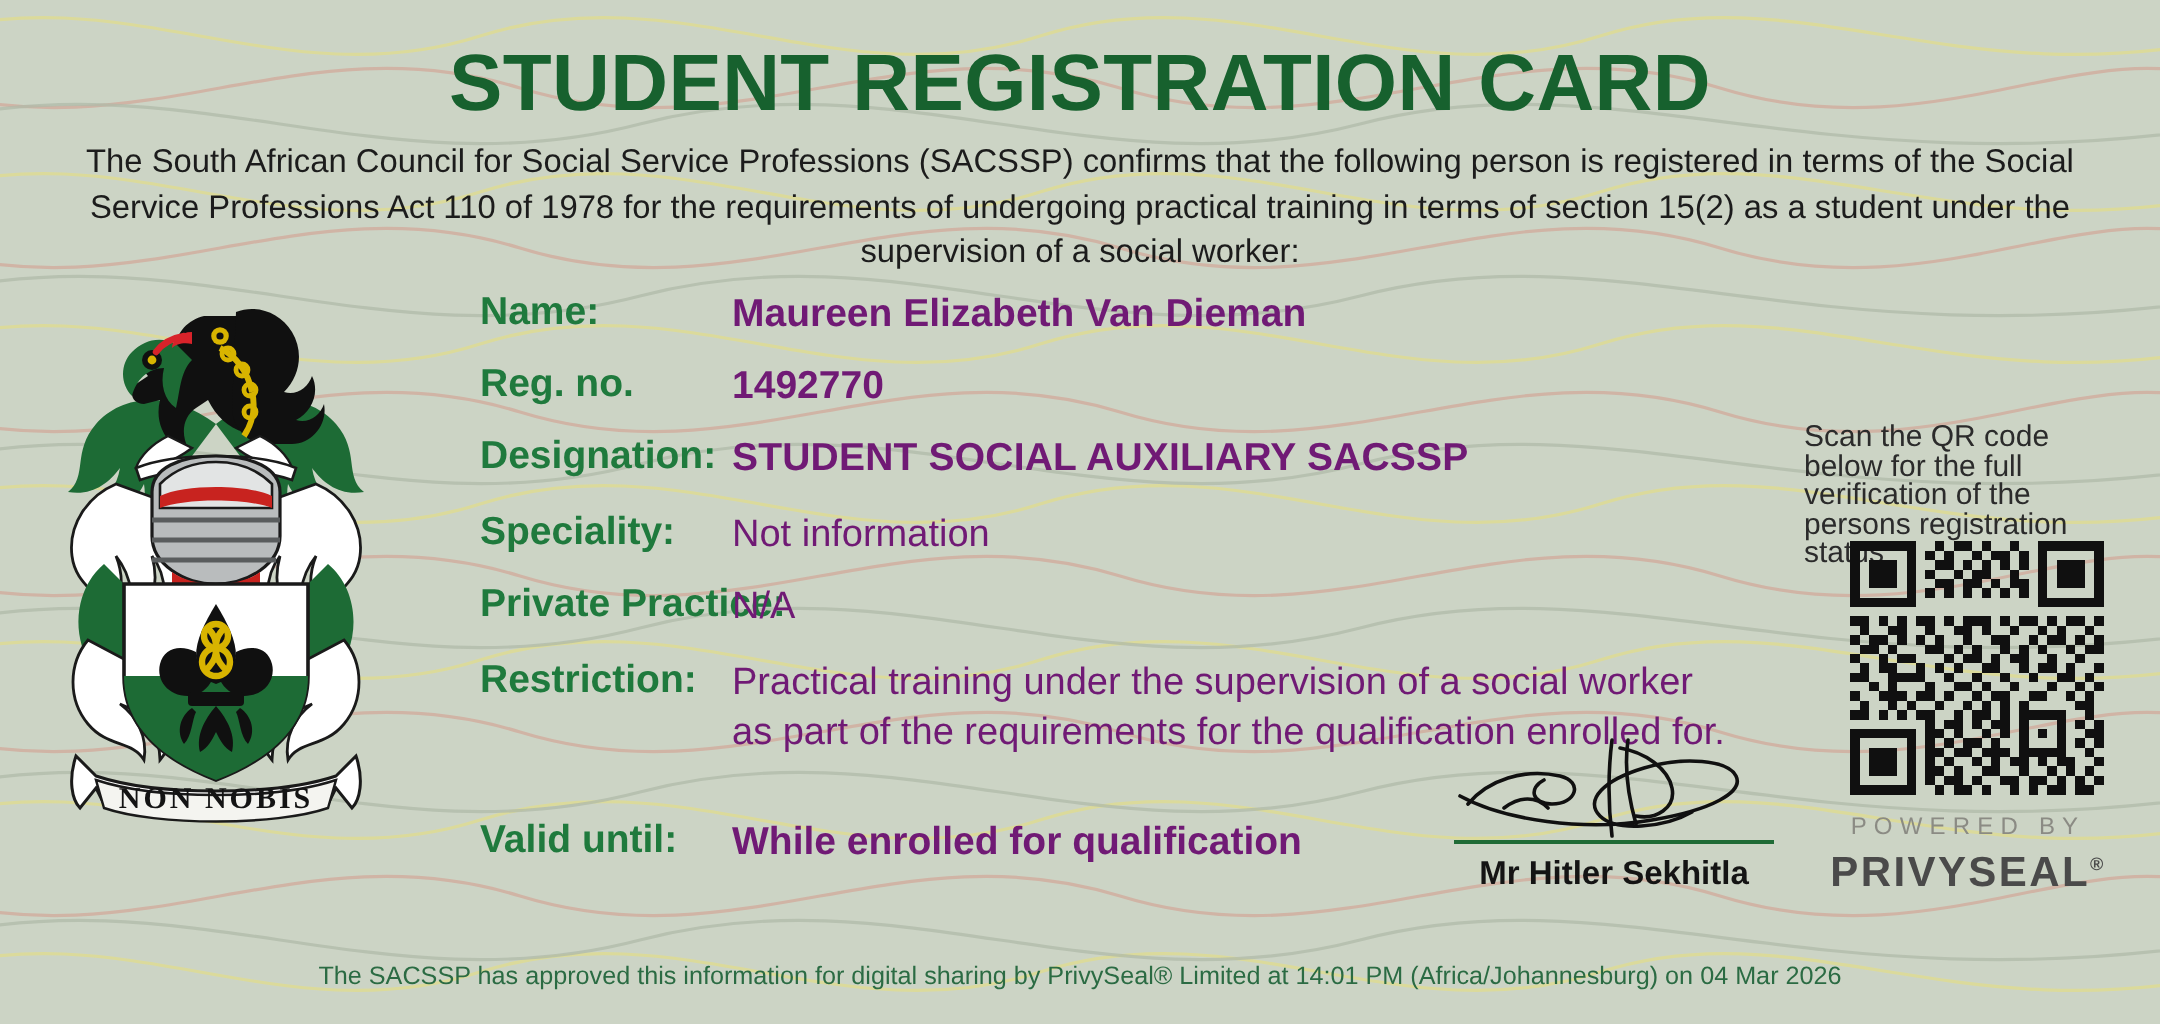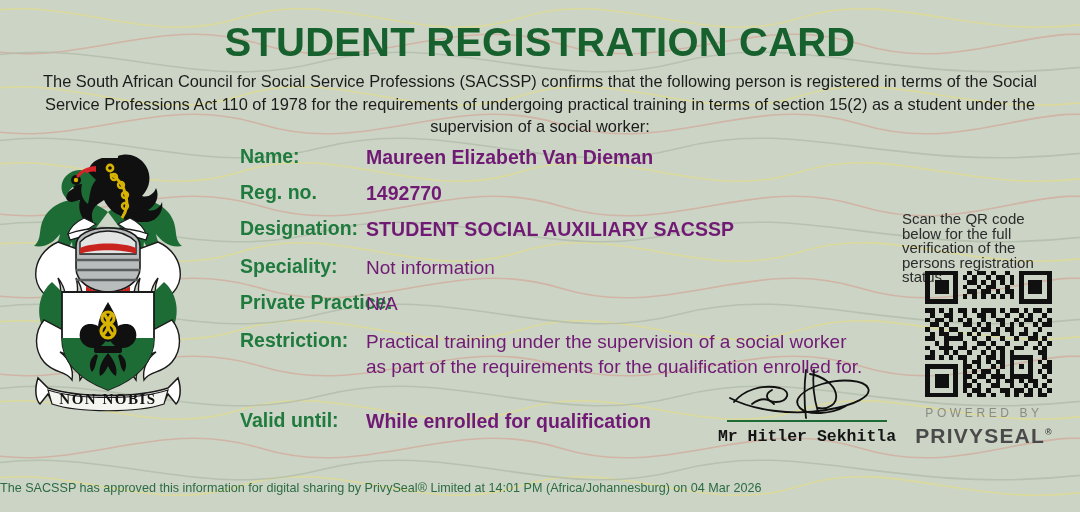--- a/index.html
+++ b/index.html
@@ -112,21 +112,21 @@
     text-align: center;
   }
   #sig-svg { display: block; margin: 0 auto; }
   #sig-line {
     width: 160px;
     height: 2px;
     background: #1f6b36;
     margin: 0 auto 4px auto;
   }
   .sig-name {
-    font-family: Liberation Mono, monospace;
+    font-family: Liberation Sans, sans-serif;
     font-size: 16.5px;
     font-weight: bold;
     color: #141414;
     line-height: 22px;
   }
 
   
   #qr-note {
     position: absolute;
     left: 902px;
@@ -164,20 +164,21 @@
     line-height: 24px;
   }
   #brand-main sup { font-size: 9px; vertical-align: super; }
 
   
   #footer {
     position: absolute;
     left: 0;
     top: 481px;
     width: 1080px;
+    text-align: center;
     font-size: 12.6px;
     color: #2b6b43;
   }
 </style>
 </head>
 <body>
 
 <div id="card">
 
   <svg id="wave-bg" viewBox="0 0 1080 512" preserveAspectRatio="none" aria-hidden="true">

